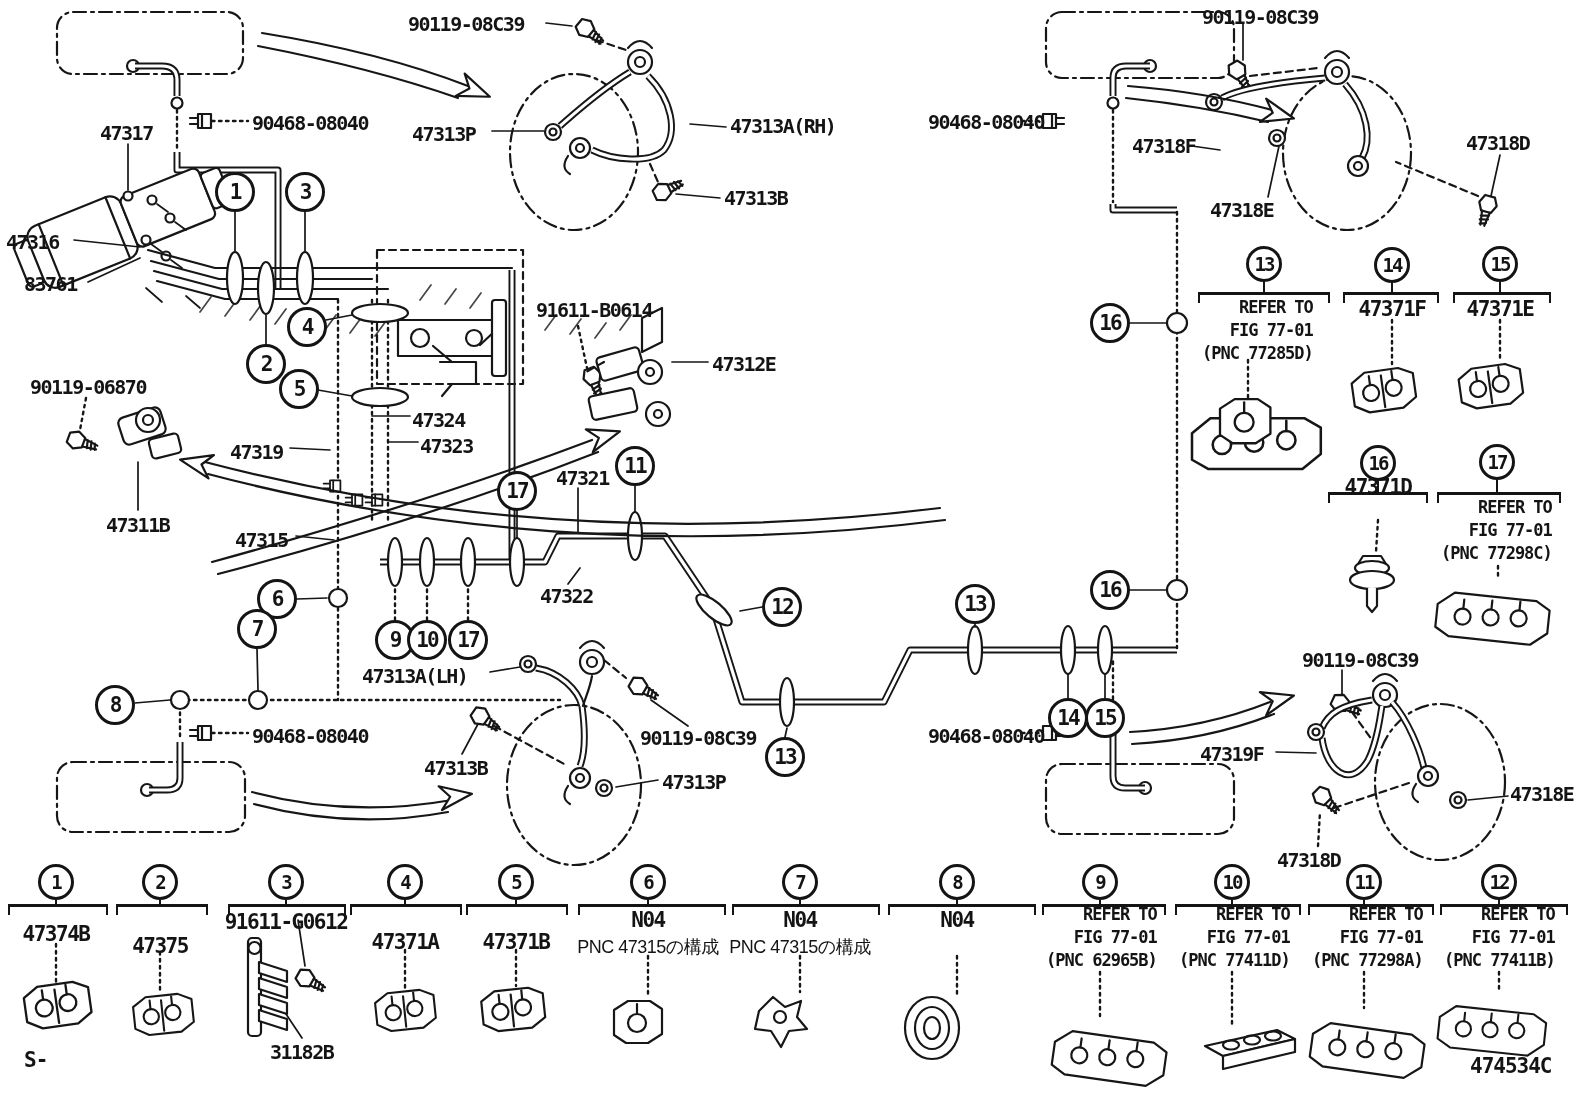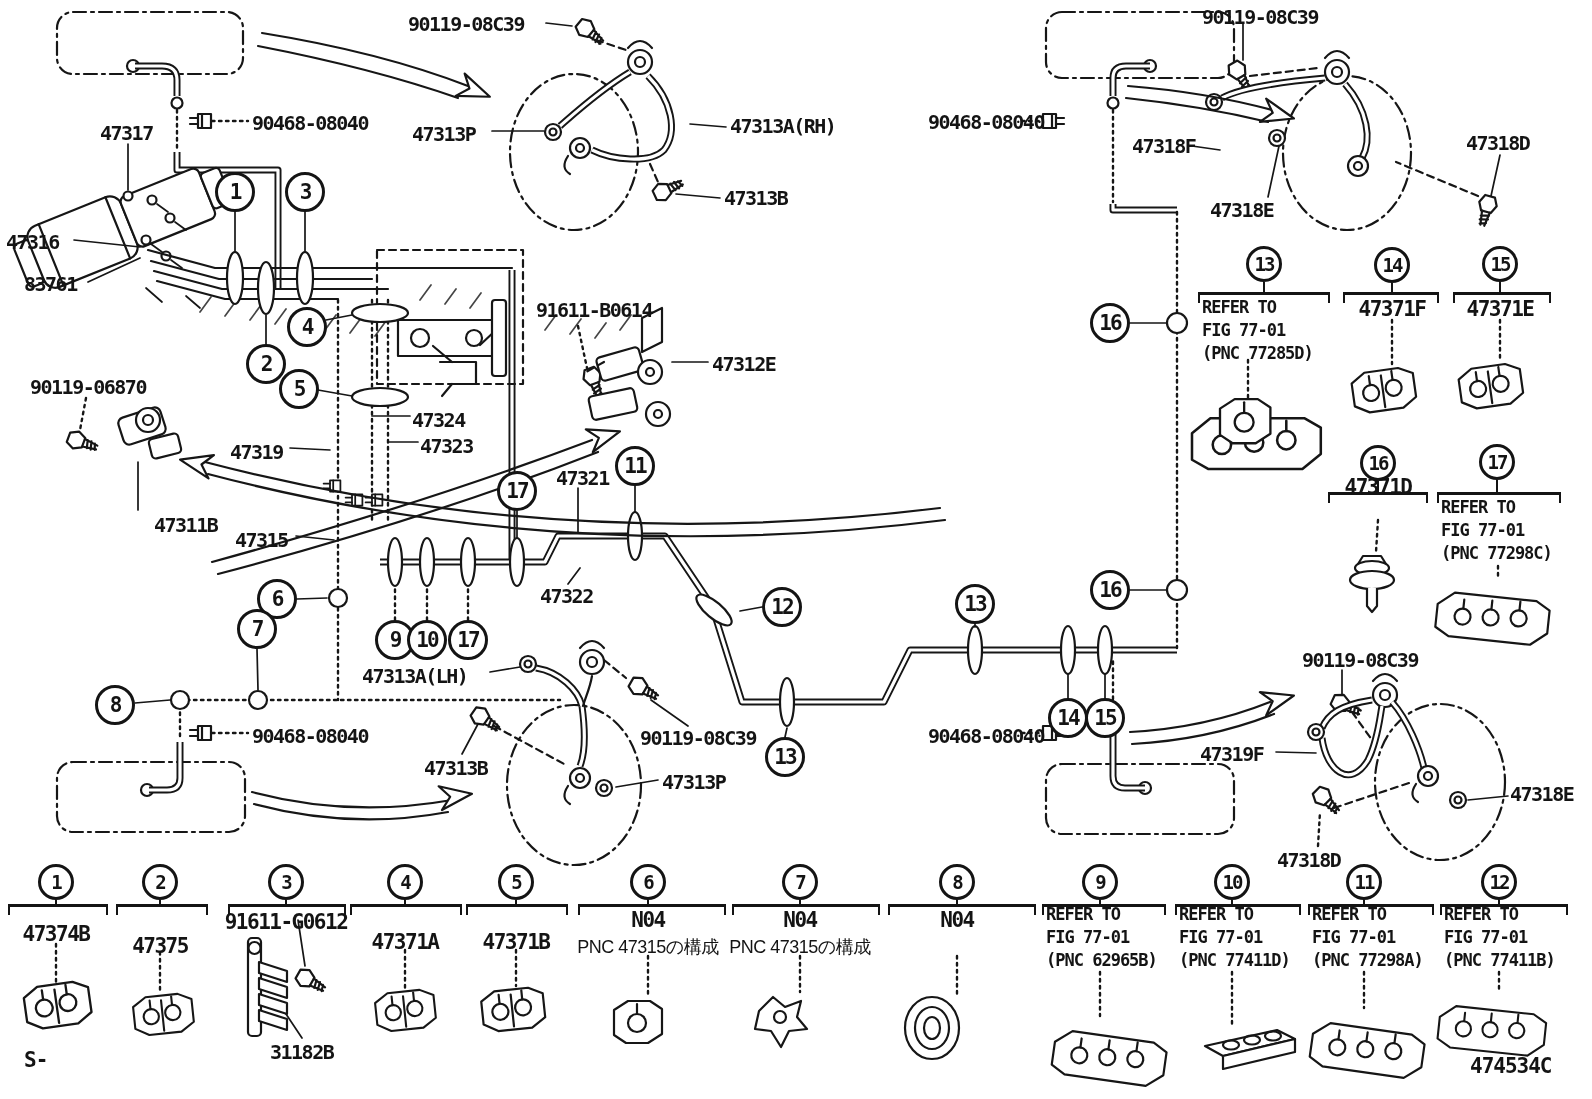--- a/index.html
+++ b/index.html
@@ -10,21 +10,21 @@
        letter-spacing:-1.5px;white-space:nowrap;color:#141414;}
   .co{position:absolute;width:34px;height:34px;border:3px solid #141414;border-radius:50%;
       background:#fff;text-align:center;font:bold 21px "DejaVu Sans Mono",monospace;
       line-height:34px;letter-spacing:-2px;color:#141414;z-index:5;}
   .co.sm{width:30px;height:30px;font-size:19px;line-height:30px;}
   .brk{position:absolute;border-top:3px solid #141414;height:10px;}
   .brk i{position:absolute;top:-1px;width:0;height:9px;border-left:2.5px solid #141414;}
   .brk i.r{right:0;}
   .stub{position:absolute;width:0;border-left:2.5px solid #141414;}
   .txtc{position:absolute;text-align:center;}
-  .txtl{position:absolute;text-align:left;}
+  .txtl{position:absolute;text-align:right;}
   .pl{font:bold 21px "DejaVu Sans Mono","Liberation Mono",monospace;letter-spacing:-1.5px;white-space:nowrap;}
   .jl{font:18px "Liberation Sans","DejaVu Sans",sans-serif;letter-spacing:-0.5px;white-space:nowrap;margin-top:3px;}
   .rl{font:bold 17px "DejaVu Sans Mono","Liberation Mono",monospace;letter-spacing:-1px;
       white-space:nowrap;line-height:23px;}
   .note{position:absolute;font:19px "Liberation Sans","DejaVu Sans",sans-serif;color:#141414;white-space:nowrap;}
   .mark{position:absolute;font:bold 21px "DejaVu Sans Mono",monospace;letter-spacing:-1px;color:#141414;}
 </style>
 </head>
 <body>
 
@@ -418,21 +418,21 @@
       <div class="lbl" style="left: 24px; top: 272px;">83761</div>
       <div class="lbl" style="left: 412px; top: 122px;">47313P</div>
       <div class="lbl" style="left: 730px; top: 114px;">47313A(RH)</div>
       <div class="lbl" style="left: 724px; top: 186px;">47313B</div>
       <div class="lbl" style="left: 1202px; top: 5px;">90119-08C39</div>
       <div class="lbl" style="left: 928px; top: 110px;">90468-08040</div>
       <div class="lbl" style="left: 1132px; top: 134px;">47318F</div>
       <div class="lbl" style="left: 1466px; top: 131px;">47318D</div>
       <div class="lbl" style="left: 1210px; top: 198px;">47318E</div>
       <div class="lbl" style="left: 30px; top: 375px;">90119-06870</div>
-      <div class="lbl" style="left: 106px; top: 513px; margin-left: 48px;">47311B</div>
+      <div class="lbl" style="left: 106px; top: 513px;">47311B</div>
       <div class="lbl" style="left: 230px; top: 440px;">47319</div>
       <div class="lbl" style="left: 412px; top: 408px;">47324</div>
       <div class="lbl" style="left: 420px; top: 434px; text-align: right;">47323</div>
       <div class="lbl" style="left: 536px; top: 298px;">91611-B0614</div>
       <div class="lbl" style="left: 712px; top: 352px;">47312E</div>
       <div class="lbl" style="left: 235px; top: 528px;">47315</div>
       <div class="lbl" style="left: 556px; top: 466px;">47321</div>
       <div class="lbl" style="left: 540px; top: 584px;">47322</div>
       <div class="lbl" style="left: 362px; top: 664px;">47313A(LH)</div>
       <div class="lbl" style="left: 640px; top: 726px;">90119-08C39</div>

